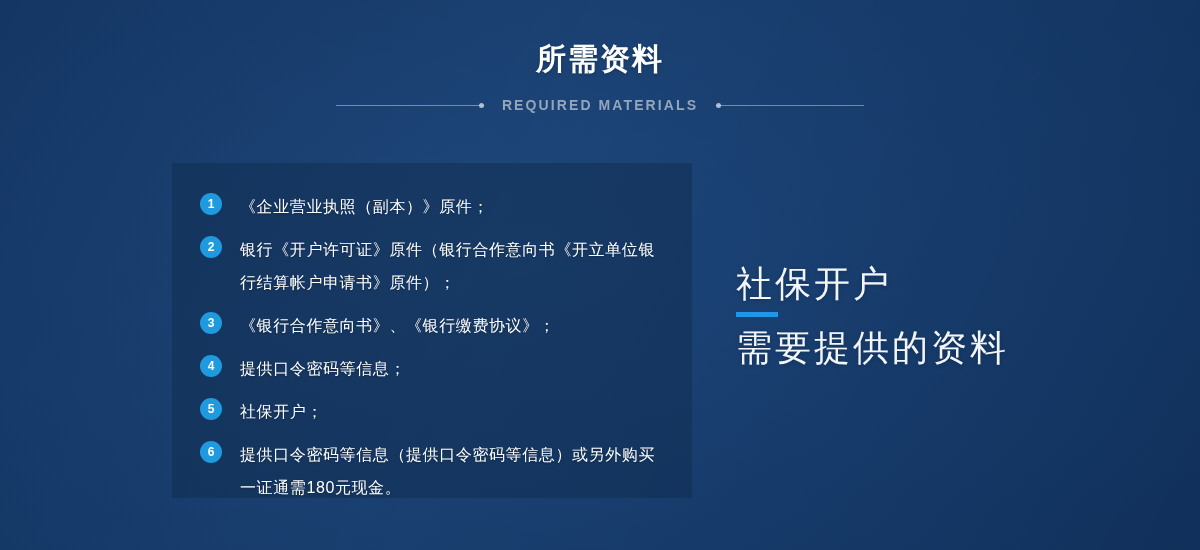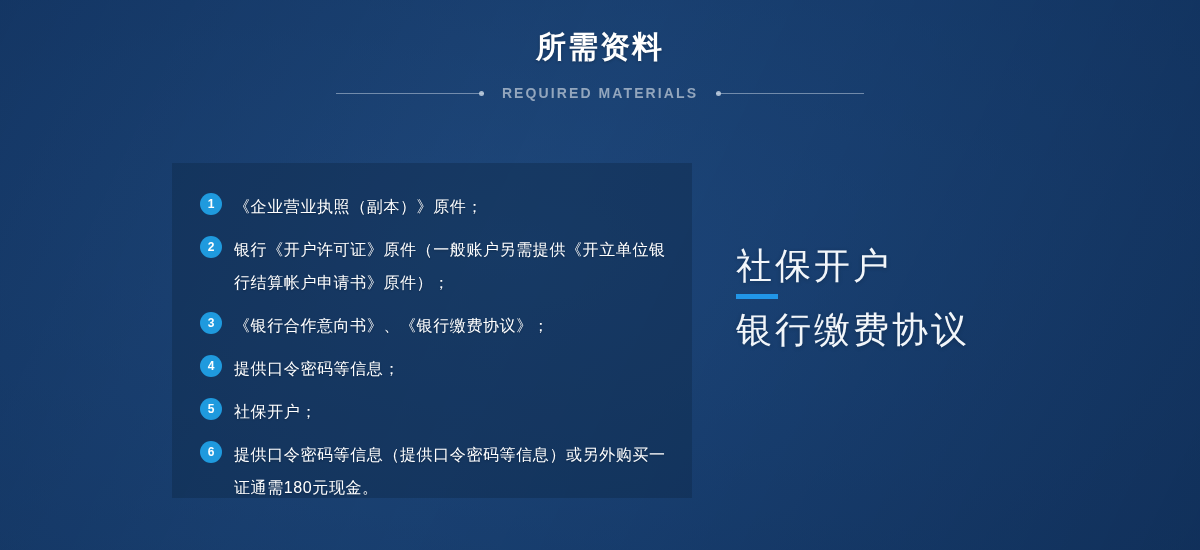--- a/index.html
+++ b/index.html
@@ -77,21 +77,21 @@
     left: 0;
     width: 1200px;
     text-align: center;
   }
   .title-cn {
     font-size: 30px;
     font-weight: bold;
     color: #ffffff;
     letter-spacing: 2px;
     line-height: 38px;
-    margin: 0;
+    margin: 12px;
     text-shadow: 0 1px 3px rgba(0,0,0,0.25);
   }
   .subtitle-row {
     position: relative;
     margin-top: 17px;
     height: 20px;
     display: flex;
     align-items: center;
     justify-content: center;
     gap: 0;
@@ -148,33 +148,33 @@
     border-radius: 50%;
     background: #1f9ade;
     color: #ffffff;
     font-size: 12px;
     font-weight: bold;
     line-height: 22px;
     text-align: center;
     margin-top: 3px;
   }
   .item-text {
-    margin-left: 12px;
+    margin-left: 18px;
     font-size: 16px;
     line-height: 33px;
     color: #ffffff;
     letter-spacing: 0.6px;
     text-shadow: 0 1px 2px rgba(0,0,0,0.22);
   }
 
   
   .side {
     position: absolute;
     left: 736px;
-    top: 244px;
+    top: 262px;
     width: 420px;
   }
   .side-line1 {
     font-size: 36px;
     font-weight: normal;
     color: #f2f6fa;
     letter-spacing: 3px;
     line-height: 44px;
     text-shadow: 0 1px 4px rgba(0,0,0,0.22);
   }
@@ -219,21 +219,21 @@
   <div class="panel">
     <div class="list">
 
       <div class="list-item">
         <span class="badge">1</span>
         <span class="item-text">《企业营业执照（副本）》原件；</span>
       </div>
 
       <div class="list-item">
         <span class="badge">2</span>
-        <span class="item-text">银行《开户许可证》原件（一般账户另需提供《开立单位银行结算帐户申请书》原件）；</span>
+        <span class="item-text">银行《开户许可证》原件（银行合作意向书《开立单位银行结算帐户申请书》原件）；</span>
       </div>
 
       <div class="list-item">
         <span class="badge">3</span>
         <span class="item-text">《银行合作意向书》、《银行缴费协议》；</span>
       </div>
 
       <div class="list-item">
         <span class="badge">4</span>
         <span class="item-text">提供口令密码等信息；</span>
@@ -248,16 +248,16 @@
         <span class="badge">6</span>
         <span class="item-text">提供口令密码等信息（提供口令密码等信息）或另外购买一证通需180元现金。</span>
       </div>
 
     </div>
   </div>
 
   <div class="side">
     <div class="side-line1">社保开户</div>
     <div class="side-rule"></div>
-    <div class="side-line2">银行缴费协议</div>
+    <div class="side-line2">需要提供的资料</div>
   </div>
 
 </div>
 
 </body></html>

